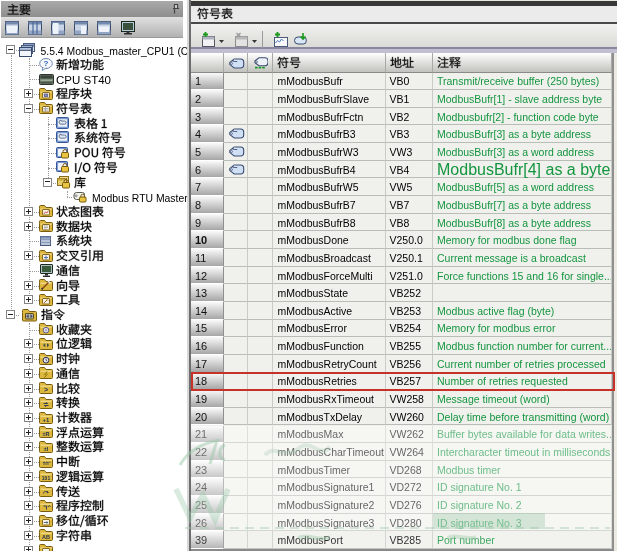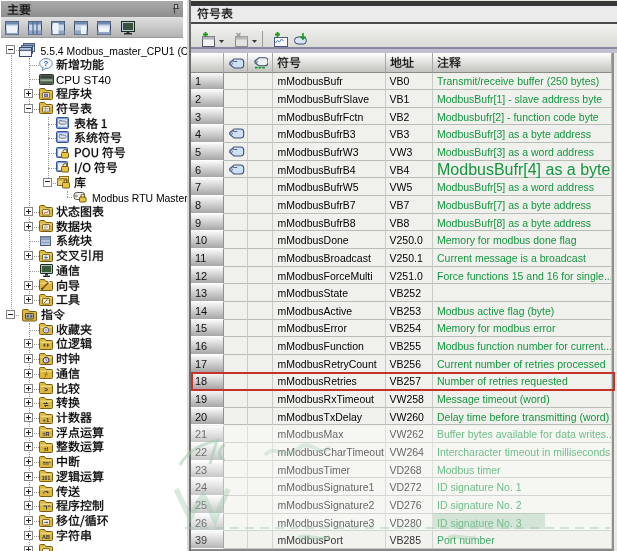--- a/index.html
+++ b/index.html
@@ -620,21 +620,21 @@
 <div class="abs" style="left:6px;top:222.5px;transform:translateY(-50%);font-size:11px;color:#111;font-weight:normal;white-space:nowrap">9</div>
 <div class="abs" style="left:35px;top:213.70px;width:24.00px;height:17.65px;border-right:1px solid #c9ccc6;border-bottom:1px solid #b9bdb7"></div>
 <div class="abs" style="left:59px;top:213.70px;width:25.00px;height:17.65px;border-right:1px solid #c9ccc6;border-bottom:1px solid #b9bdb7"></div>
 <div class="abs" style="left:84px;top:213.70px;width:112.50px;height:17.65px;border-right:1px solid #c9ccc6;border-bottom:1px solid #b9bdb7"></div>
 <div class="abs" style="left:196.5px;top:213.70px;width:47.50px;height:17.65px;border-right:1px solid #c9ccc6;border-bottom:1px solid #b9bdb7"></div>
 <div class="abs" style="left:244px;top:213.70px;width:179.00px;height:17.65px;border-right:1px solid #c9ccc6;border-bottom:1px solid #b9bdb7"></div>
 <div class="abs" style="left:88.5px;top:222.5px;width:108px;overflow:hidden;transform:translateY(-50%);font-size:10.5px;color:#000;white-space:nowrap">mModbusBufrB8</div>
 <div class="abs" style="left:200.5px;top:222.5px;transform:translateY(-50%);font-size:10.5px;color:#000;font-weight:normal;white-space:nowrap">VB8</div>
 <div class="abs" style="left:248px;top:222.5px;width:174px;overflow:hidden;transform:translateY(-50%);font-size:10.5px;color:#149540;white-space:nowrap">ModbusBufr[8] as a byte address</div>
 <div class="abs" style="left:2px;top:231.35px;width:33px;height:17.65px;background:linear-gradient(#fafafa,#a6a6a6);border-right:1px solid #8f8f8f;border-bottom:1px solid #fff"></div>
-<div class="abs" style="left:6px;top:240.2px;transform:translateY(-50%);font-size:11px;color:#111;font-weight:normal;white-space:nowrap">10</div>
+<div class="abs" style="left:6px;top:240.2px;transform:translateY(-50%);font-size:11px;color:#111;font-weight:bold;white-space:nowrap">10</div>
 <div class="abs" style="left:35px;top:231.35px;width:24.00px;height:17.65px;border-right:1px solid #c9ccc6;border-bottom:1px solid #b9bdb7"></div>
 <div class="abs" style="left:59px;top:231.35px;width:25.00px;height:17.65px;border-right:1px solid #c9ccc6;border-bottom:1px solid #b9bdb7"></div>
 <div class="abs" style="left:84px;top:231.35px;width:112.50px;height:17.65px;border-right:1px solid #c9ccc6;border-bottom:1px solid #b9bdb7"></div>
 <div class="abs" style="left:196.5px;top:231.35px;width:47.50px;height:17.65px;border-right:1px solid #c9ccc6;border-bottom:1px solid #b9bdb7"></div>
 <div class="abs" style="left:244px;top:231.35px;width:179.00px;height:17.65px;border-right:1px solid #c9ccc6;border-bottom:1px solid #b9bdb7"></div>
 <div class="abs" style="left:88.5px;top:240.2px;width:108px;overflow:hidden;transform:translateY(-50%);font-size:10.5px;color:#000;white-space:nowrap">mModbusDone</div>
 <div class="abs" style="left:200.5px;top:240.2px;transform:translateY(-50%);font-size:10.5px;color:#000;font-weight:normal;white-space:nowrap">V250.0</div>
 <div class="abs" style="left:248px;top:240.2px;width:174px;overflow:hidden;transform:translateY(-50%);font-size:10.5px;color:#149540;white-space:nowrap">Memory for modbus done flag</div>
 <div class="abs" style="left:2px;top:249.00px;width:33px;height:17.65px;background:linear-gradient(#fafafa,#a6a6a6);border-right:1px solid #8f8f8f;border-bottom:1px solid #fff"></div>
 <div class="abs" style="left:6px;top:257.8px;transform:translateY(-50%);font-size:11px;color:#111;font-weight:normal;white-space:nowrap">11</div>

